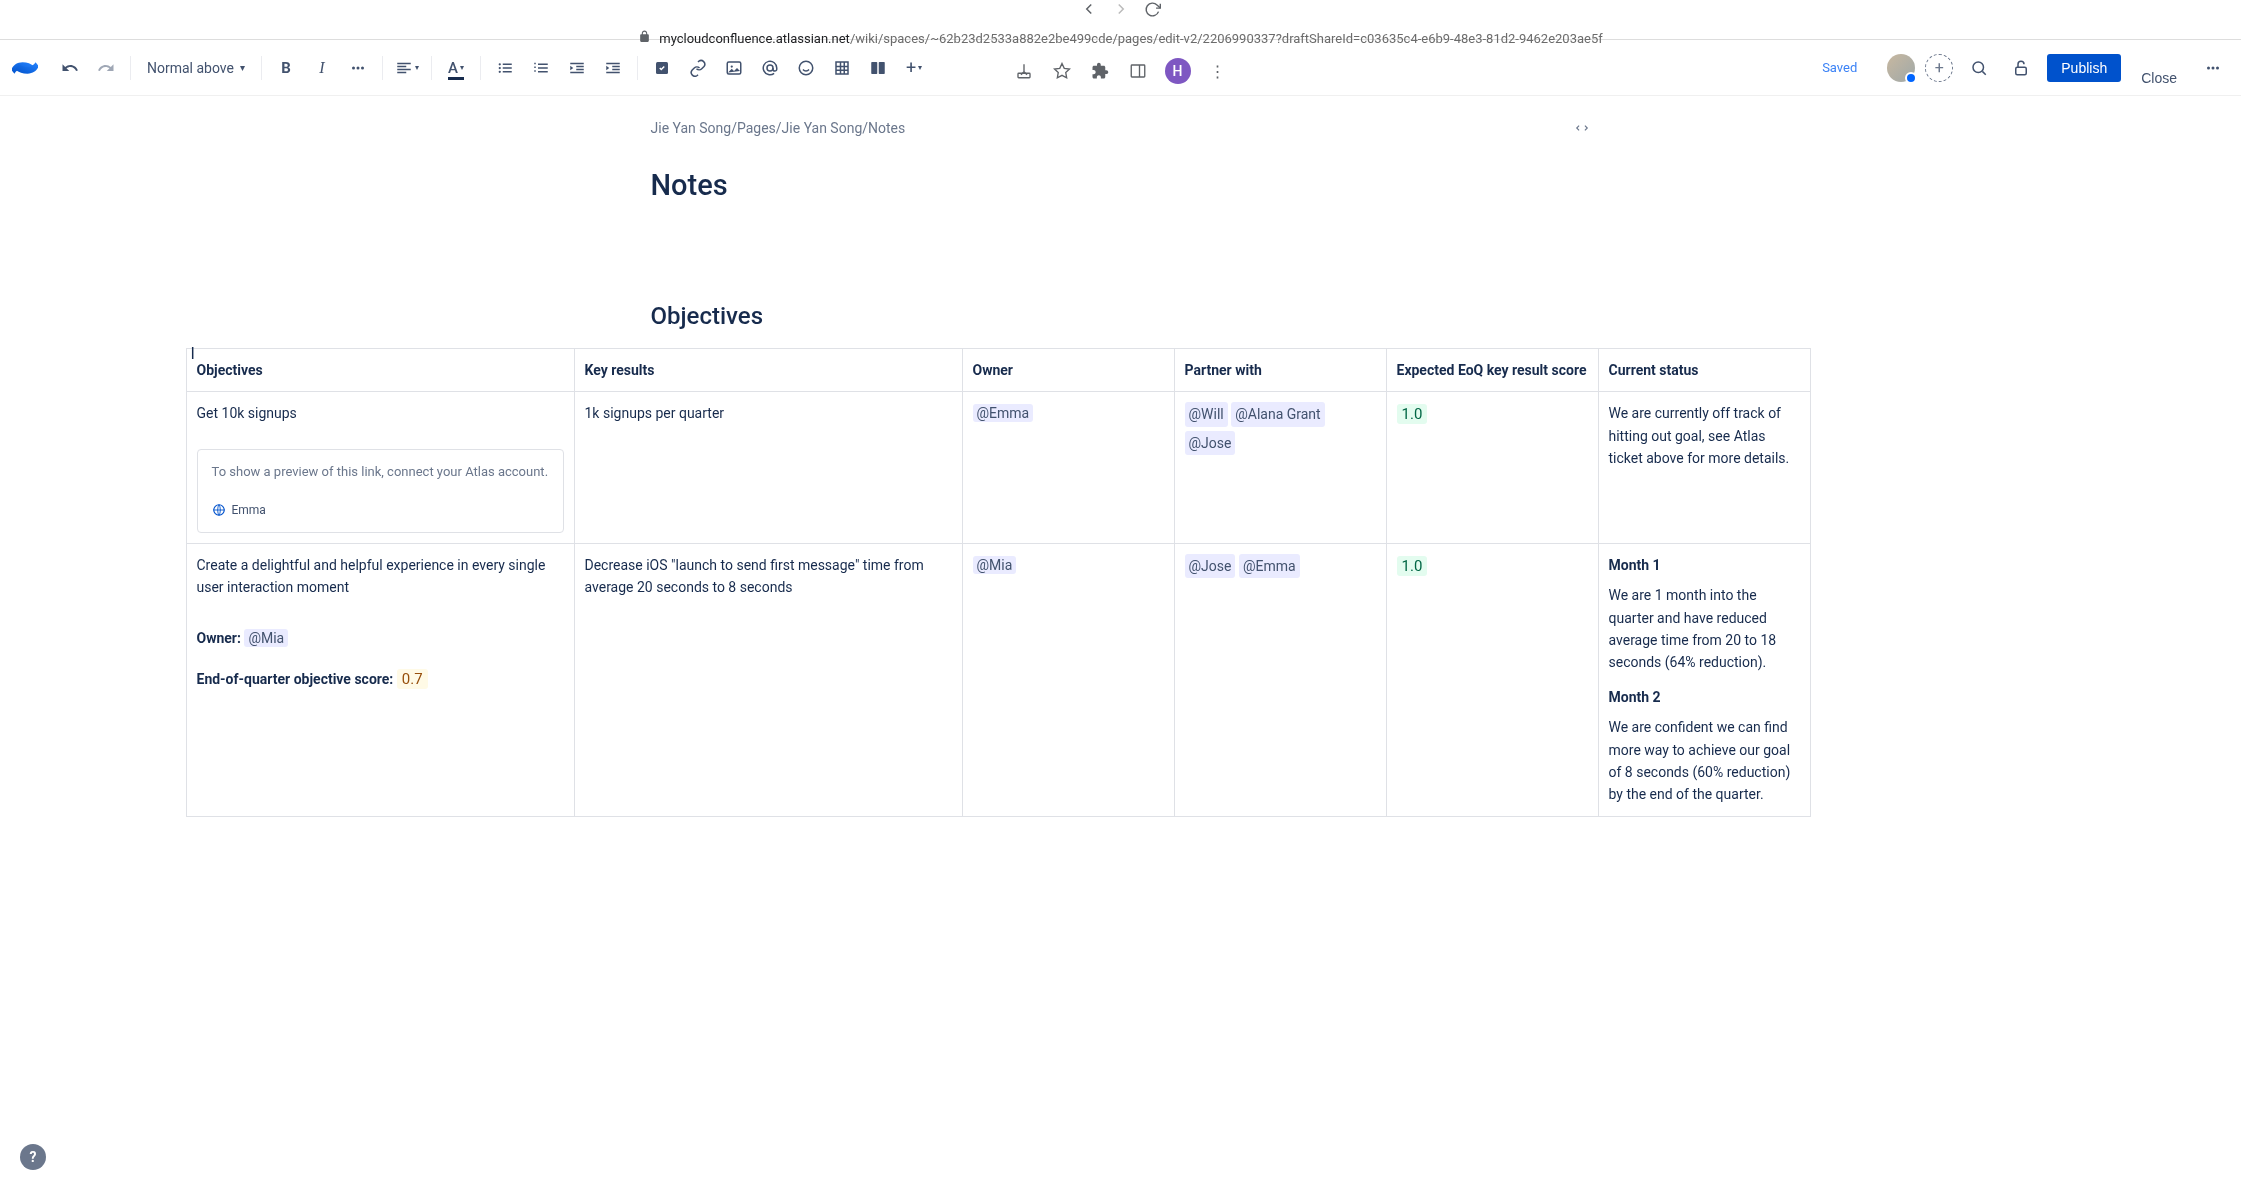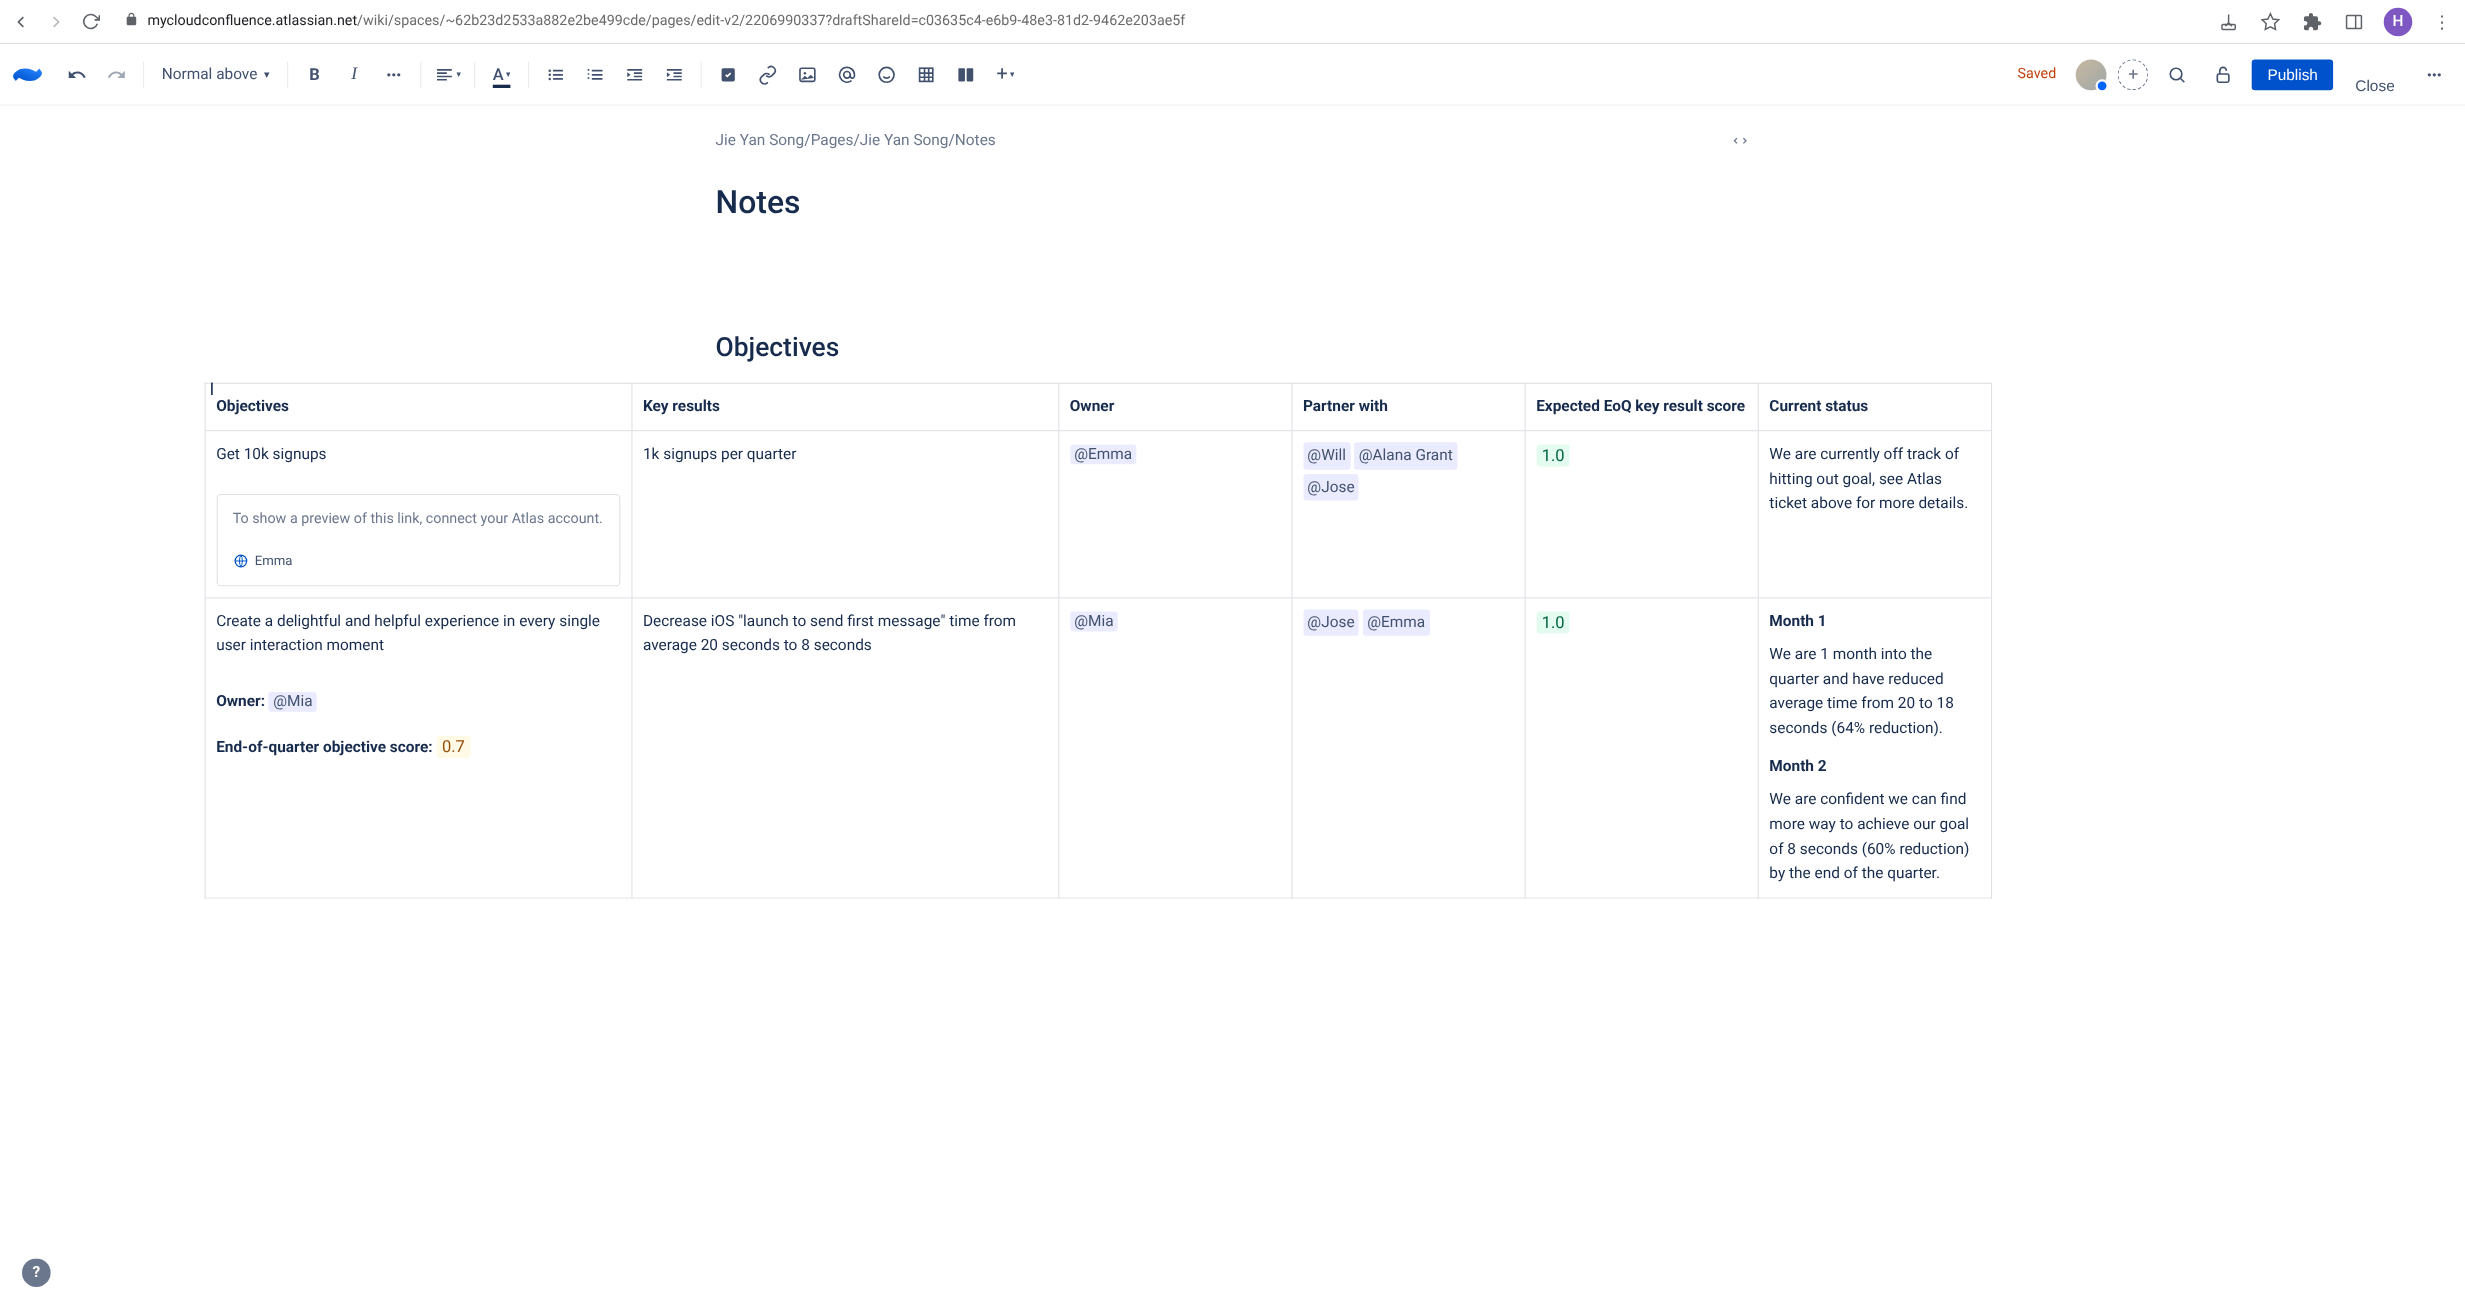--- a/index.html
+++ b/index.html
@@ -17,20 +17,21 @@
     
     
     .browser-bar {
       display: flex;
       align-items: center;
       height: 40px;
       padding: 0 10px;
       border-bottom: 1px solid #ddd;
       background: #fff;
       gap: 12px;
+      flex-direction: column;
     }
     
     .browser-nav {
       display: flex;
       align-items: center;
       gap: 14px;
     }
     
     .browser-nav-btn {
       color: #5f6368;
@@ -183,22 +184,22 @@
     
     .toolbar-right {
       margin-left: auto;
       display: flex;
       align-items: center;
       gap: 10px;
     }
     
     .saved-text {
       font-size: 13px;
-      color: #c2410c;
-      margin-right: 8px;
+      color: #3b82f6;
+      margin-right: 20px;
     }
     
     .avatar-editor {
       width: 28px;
       height: 28px;
       border-radius: 50%;
       background: linear-gradient(135deg, #c8b8a0, #9fa8a8);
       position: relative;
     }
     

